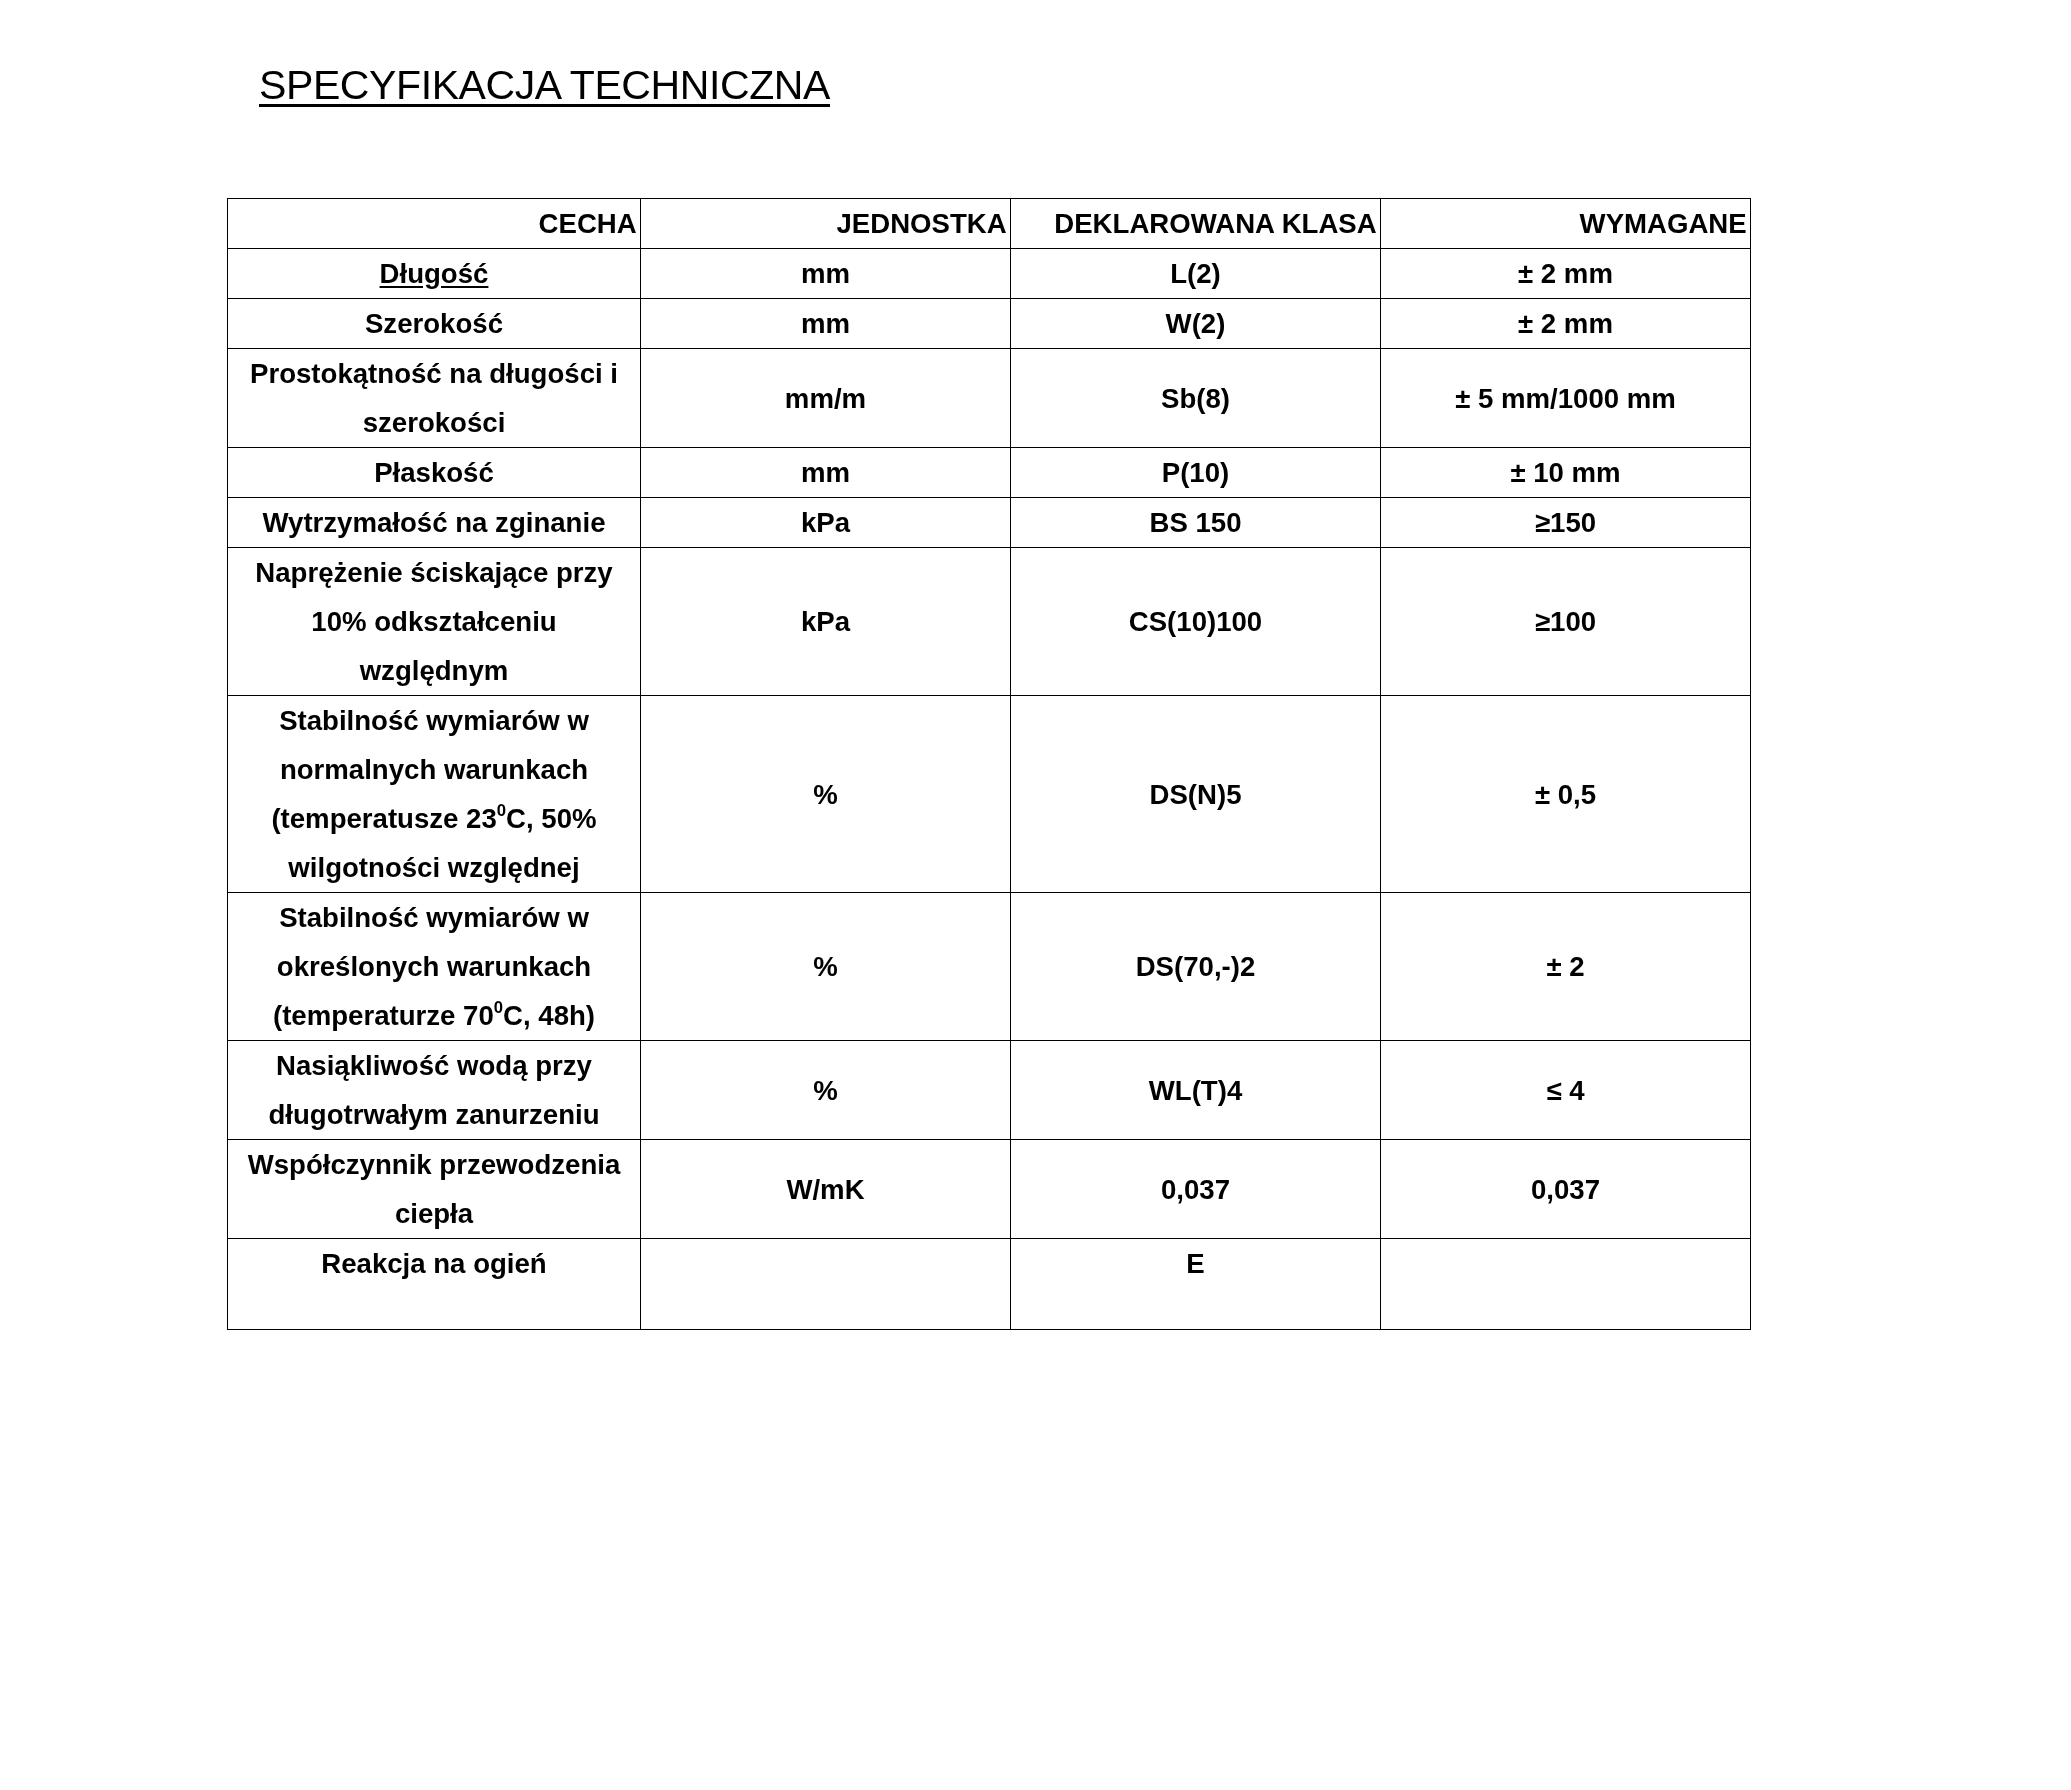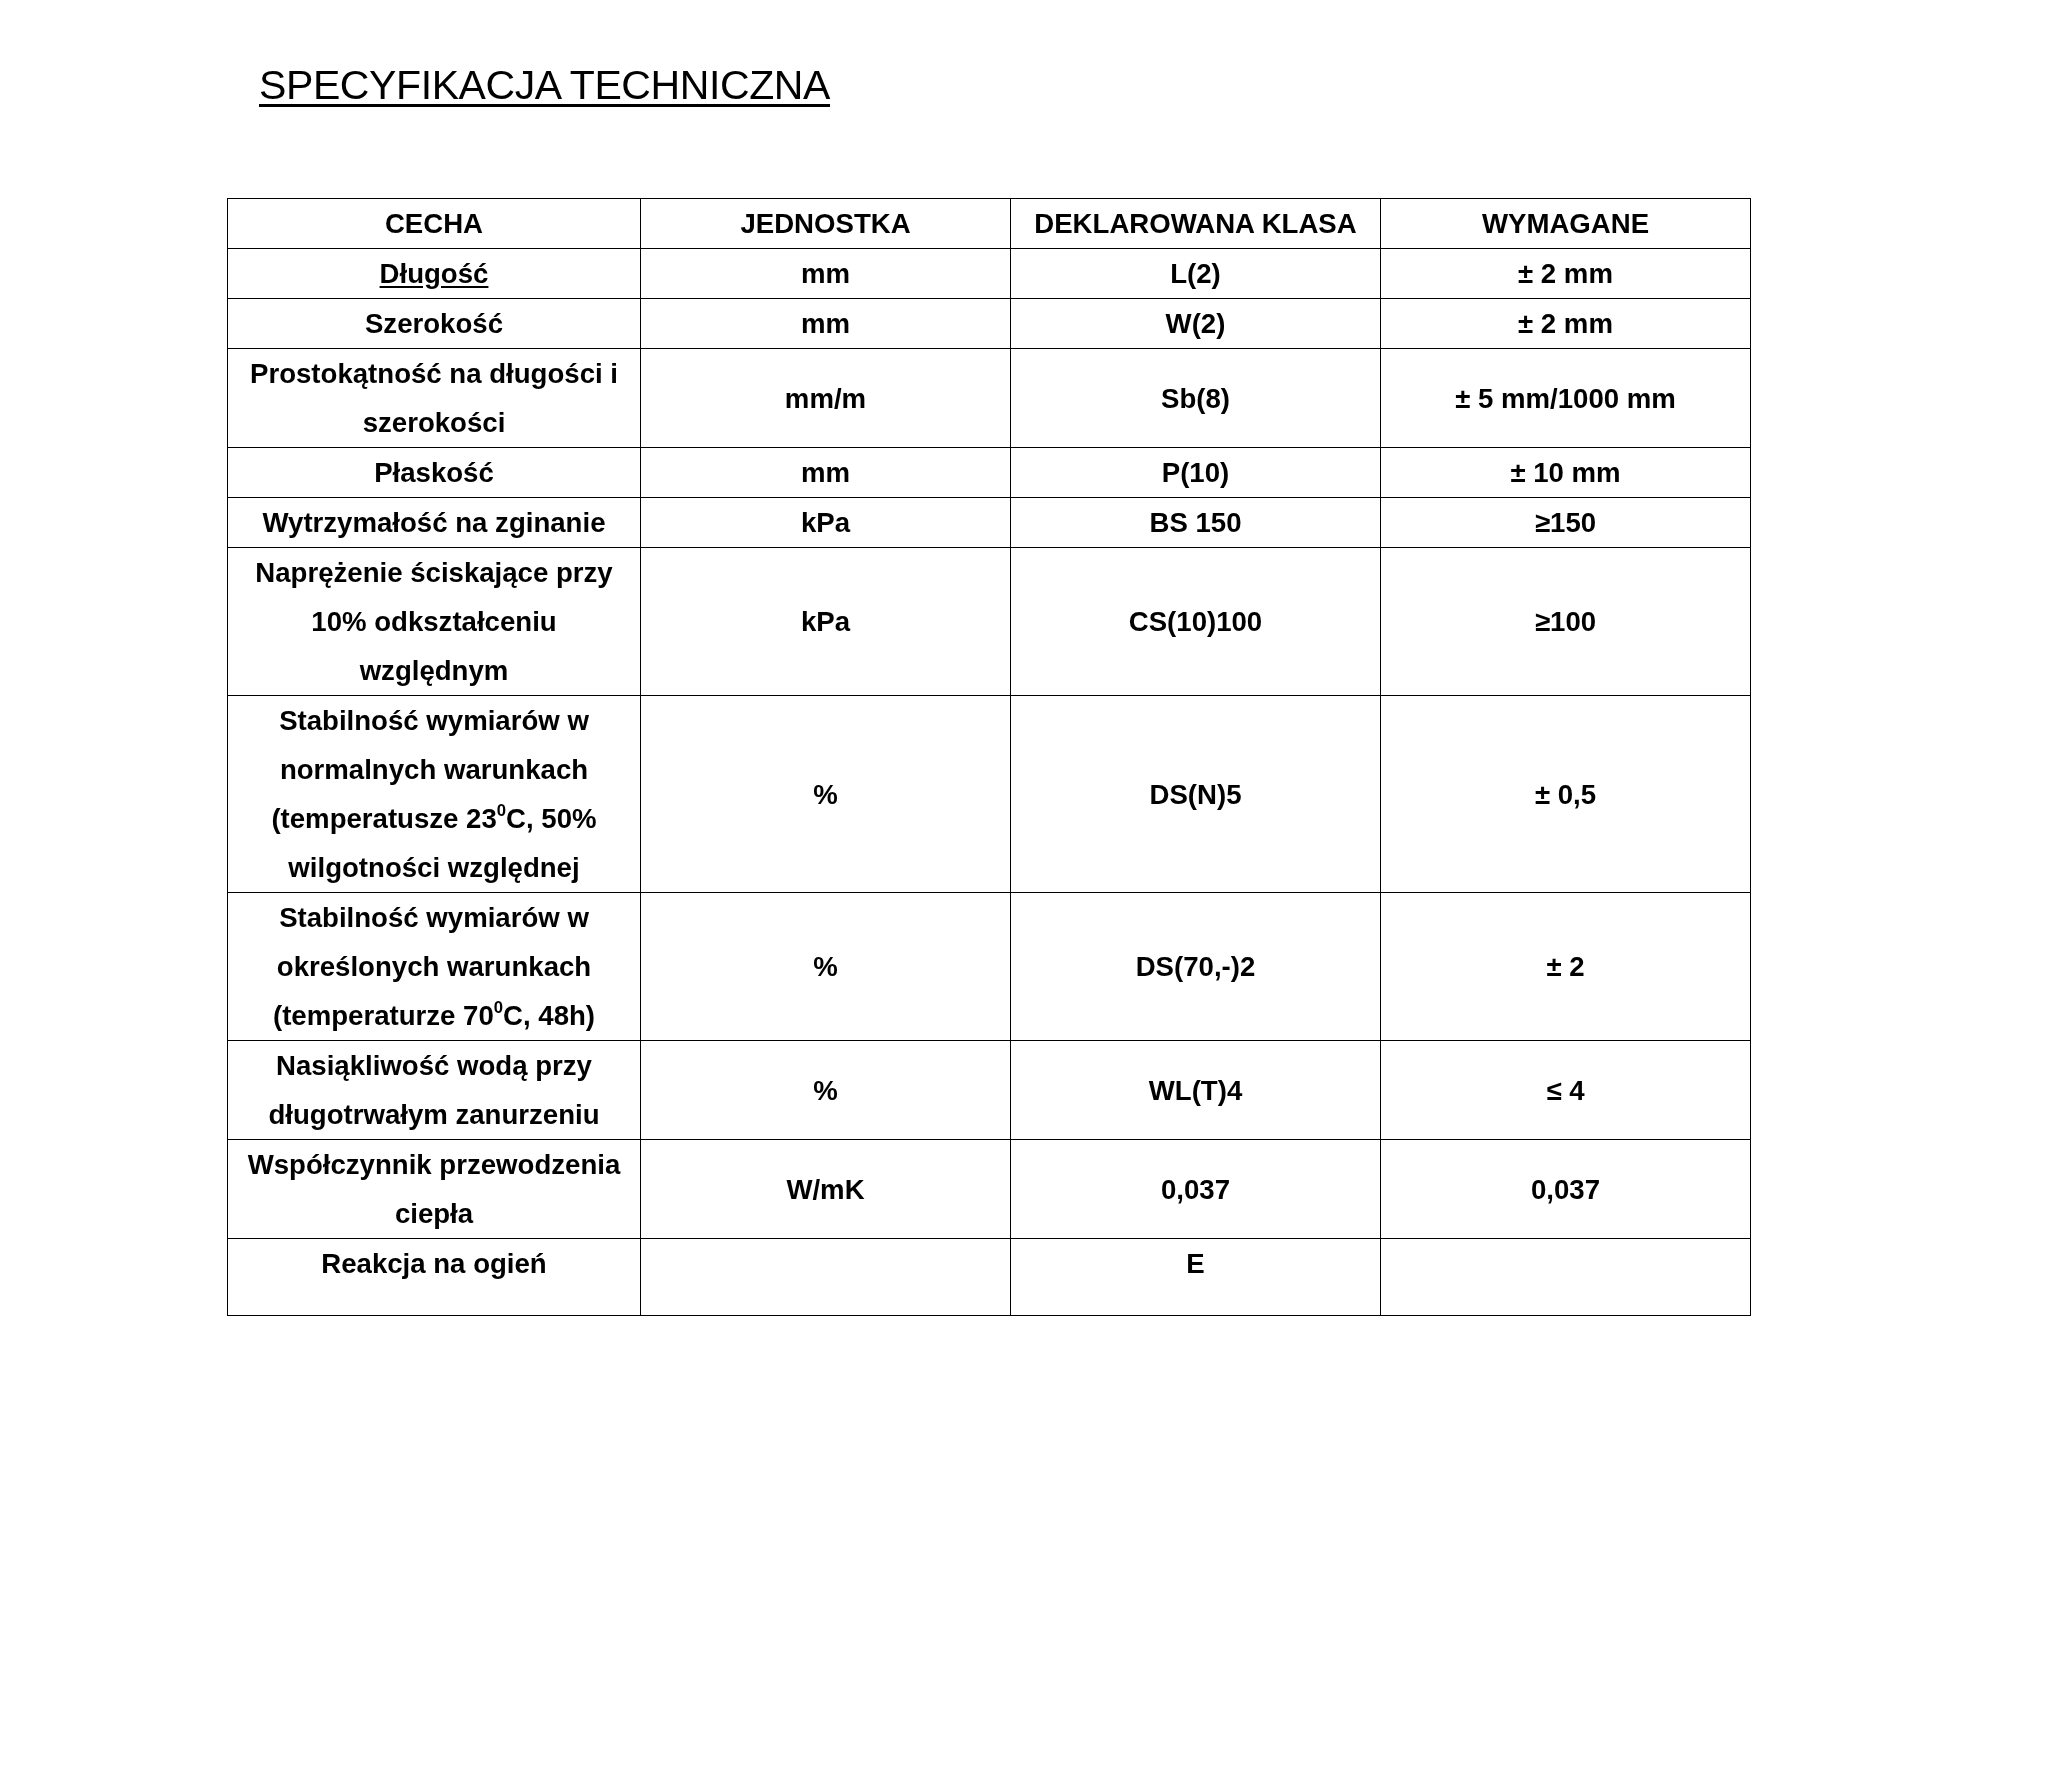--- a/index.html
+++ b/index.html
@@ -5,21 +5,21 @@
   html, body { margin: 0; padding: 0; background: #ffffff; }
   body { width: 2071px; height: 1790px; position: relative; overflow: hidden;
          font-family: "Liberation Sans", sans-serif; color: #000; }
   .title { position: absolute; left: 259px; top: 62px; font-size: 41px;
            text-decoration: underline; text-decoration-thickness: 2.5px;
            text-underline-offset: 5px; letter-spacing: -0.4px; white-space: nowrap; }
   table.spec { position: absolute; left: 227px; top: 198px; border-collapse: collapse;
                table-layout: fixed; width: 1523px; }
   table.spec td, table.spec th { border: 1.7px solid #000; text-align: center; vertical-align: middle;
                font-size: 27.6px; line-height: 49px; padding: 0 3.3px; font-weight: bold; }
-  table.spec th { font-weight: bold; vertical-align: top; }
+  table.spec th { font-weight: bold; vertical-align: top; text-align: right; }
   table.spec td.top { vertical-align: top; }
   col.c1 { width: 413px; } col.c2 { width: 370px; } col.c3 { width: 370px; } col.c4 { width: 370px; }
   .u { text-decoration: underline; text-underline-offset: 3.3px; }
   sup { font-size: 16.7px; line-height: 0; vertical-align: 11.7px; }
   .line { display: block; }
 </style>
 </head>
 <body>
 
 <div class="title">SPECYFIKACJA TECHNICZNA</div>
@@ -115,21 +115,21 @@
     </tr>
     <tr style="height:98px">
       <td>
         <span class="line">Współczynnik przewodzenia</span>
         <span class="line">ciepła</span>
       </td>
       <td>W/mK</td>
       <td>0,037</td>
       <td>0,037</td>
     </tr>
-    <tr style="height:77px">
+    <tr style="height:91px">
       <td class="top">Reakcja na ogień</td>
       <td class="top"></td>
       <td class="top">E</td>
       <td class="top"></td>
     </tr>
   </tbody>
 </table>
 
 
 </body></html>

